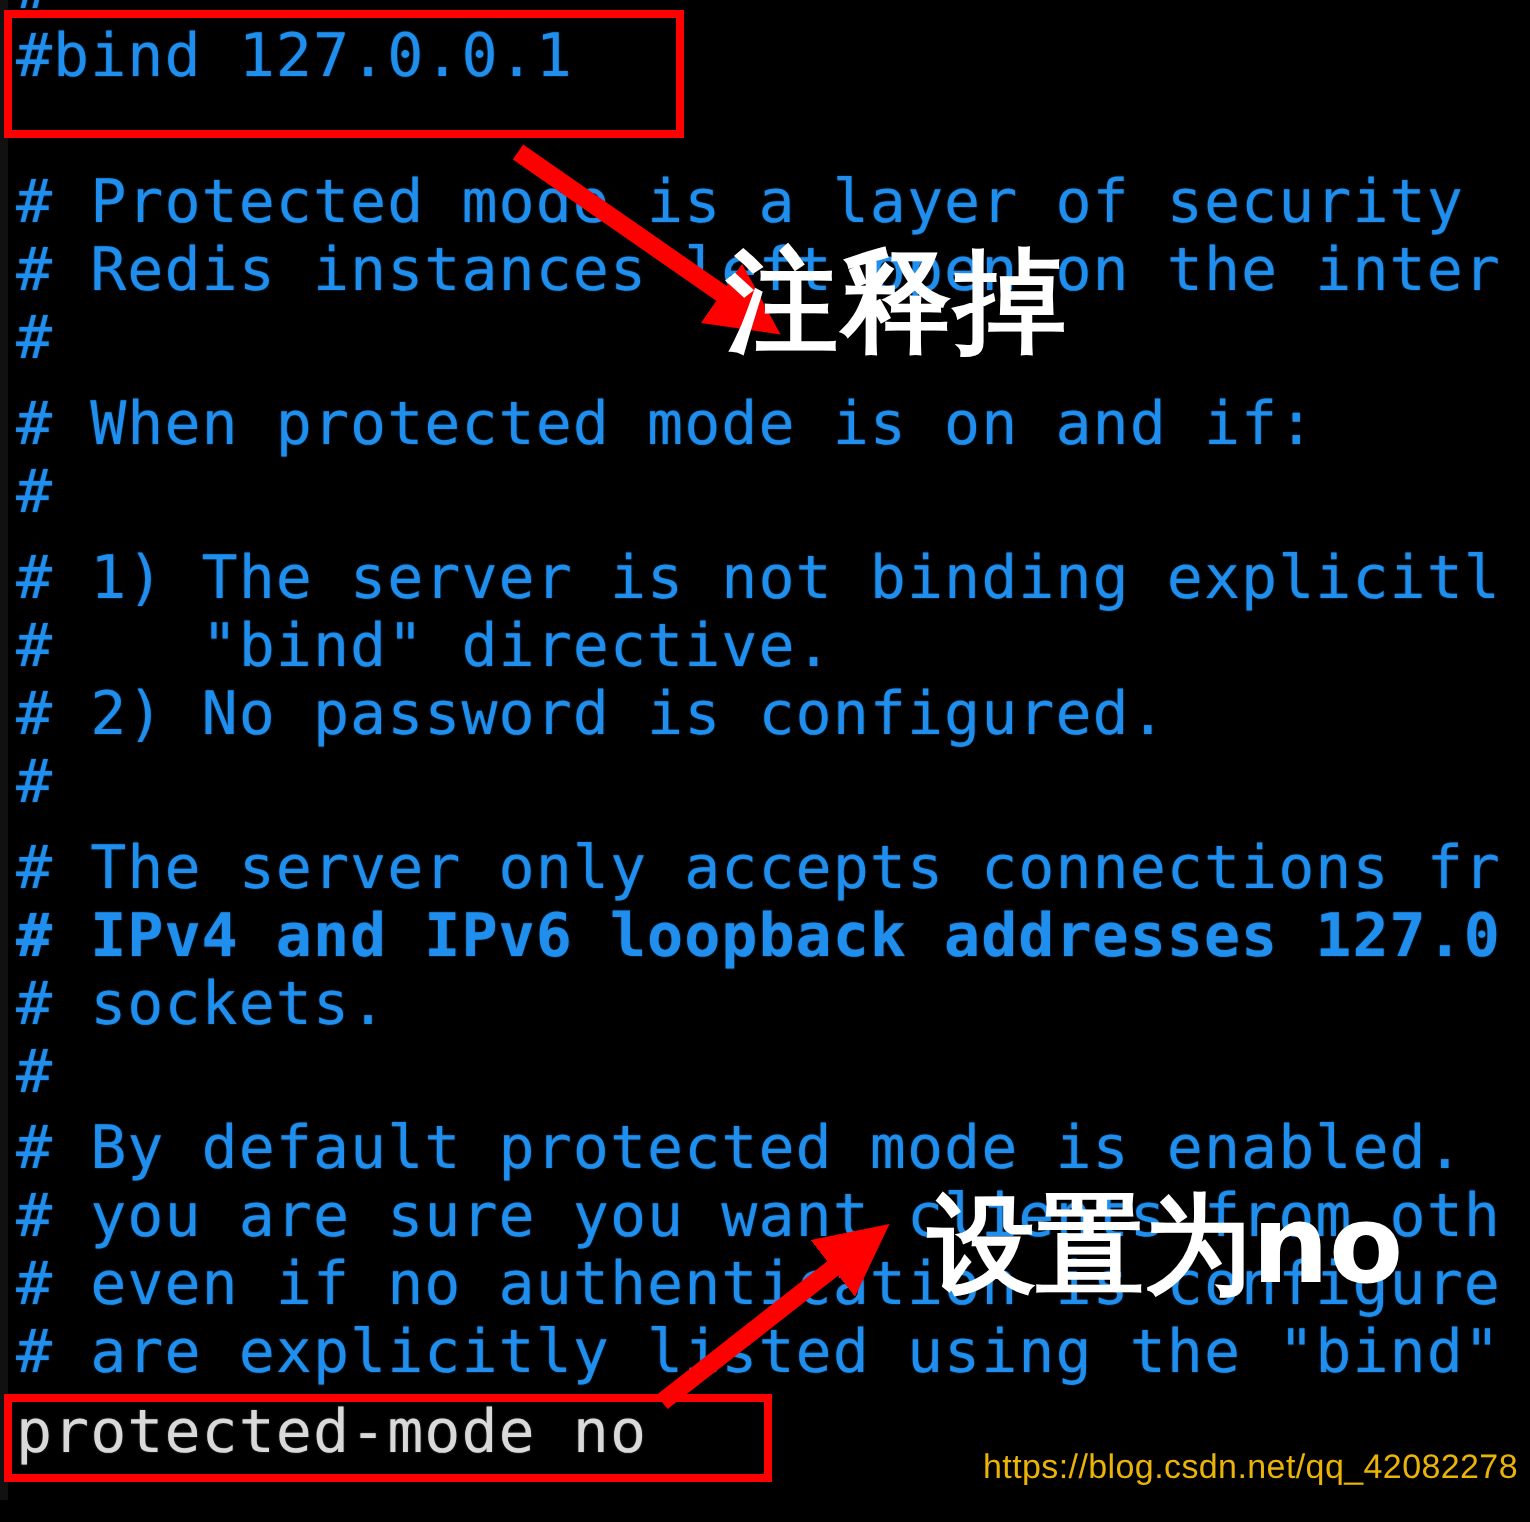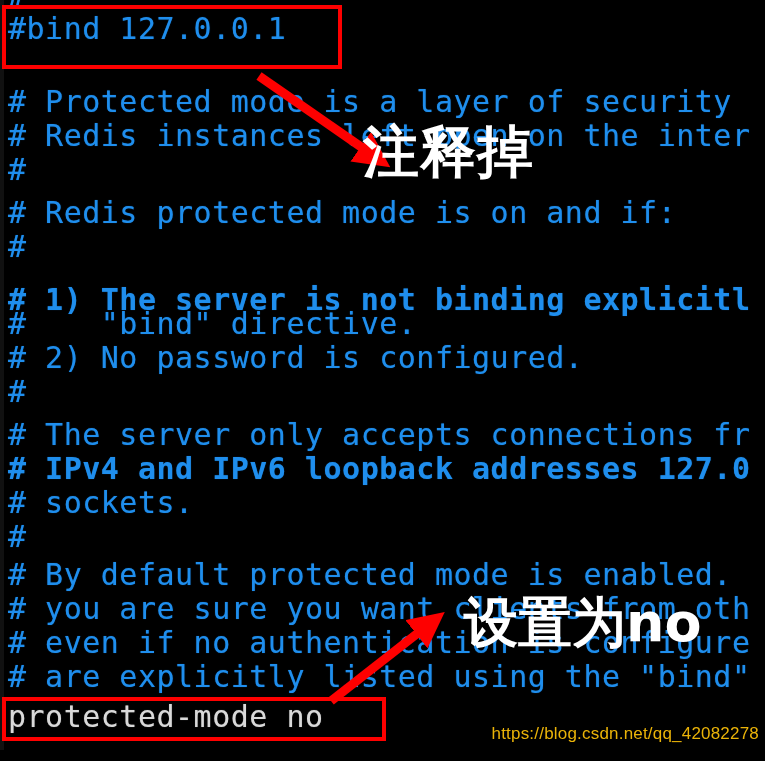--- a/index.html
+++ b/index.html
@@ -105,23 +105,23 @@
 <div id="screen">
 
   <div id="gutter"></div>
 
   <div id="terminal">
       <div class="term-line" style="top: -22px;">#</div>
       <div class="term-line" style="top: 12px;">#bind 127.0.0.1</div>
       <div class="term-line" style="top: 85px;"># Protected mode is a layer of security</div>
       <div class="term-line" style="top: 119px;"># Redis instances left open on the inter</div>
       <div class="term-line" style="top: 153px;">#</div>
-      <div class="term-line" style="top: 196px;"># Redis protected mode is on and if:</div>
+      <div class="term-line" style="top: 196px;"># When protected mode is on and if:</div>
       <div class="term-line" style="top: 230px;">#</div>
-      <div class="term-line" style="top: 283px; font-weight: bold;"># 1) The server is not binding explicitl</div>
+      <div class="term-line" style="top: 273px;"># 1) The server is not binding explicitl</div>
       <div class="term-line" style="top: 307px;">#    "bind" directive.</div>
       <div class="term-line" style="top: 341px;"># 2) No password is configured.</div>
       <div class="term-line" style="top: 375px;">#</div>
       <div class="term-line" style="top: 418px; text-align: right;"># The server only accepts connections fr</div>
       <div class="term-line" style="top: 452px; font-weight: bold;"># IPv4 and IPv6 loopback addresses 127.0</div>
       <div class="term-line" style="top: 486px;"># sockets.</div>
       <div class="term-line" style="top: 520px;">#</div>
       <div class="term-line" style="top: 558px;"># By default protected mode is enabled.</div>
       <div class="term-line" style="top: 592px;"># you are sure you want clients from oth</div>
       <div class="term-line" style="top: 626px;"># even if no authentication is configure</div>

